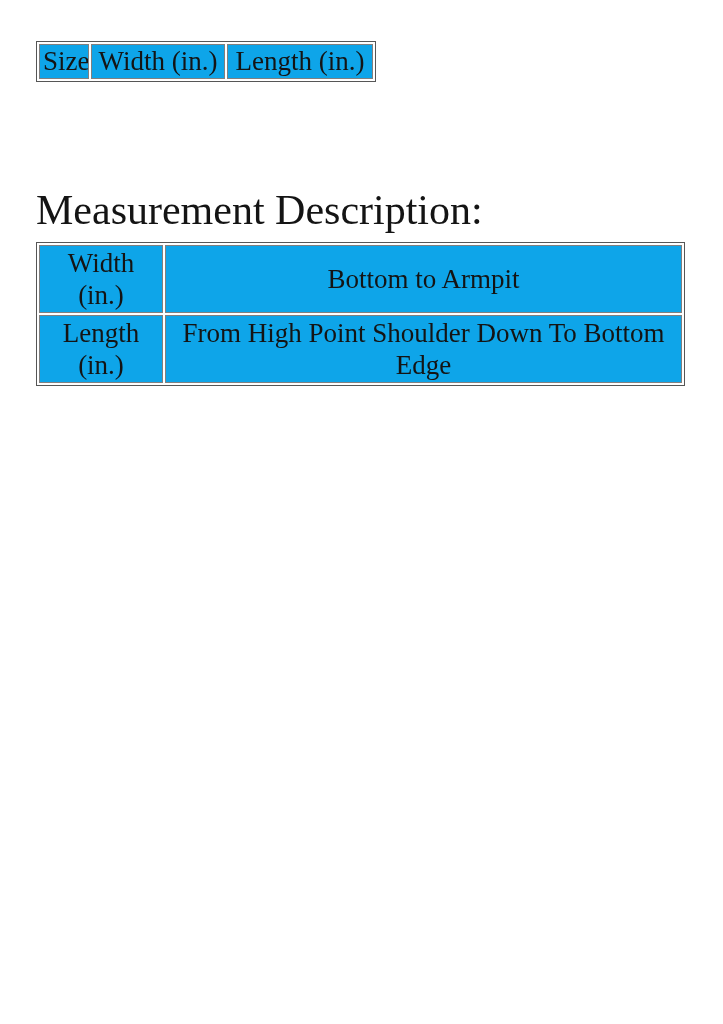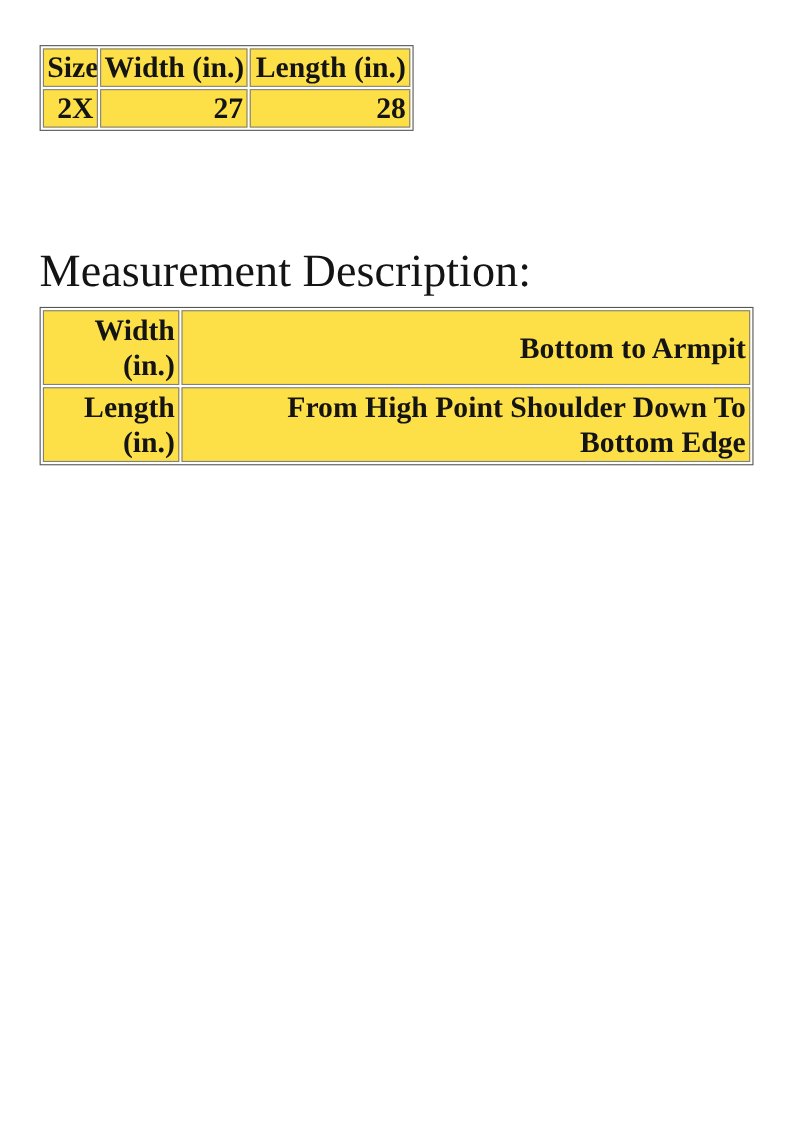--- a/index.html
+++ b/index.html
@@ -29,28 +29,28 @@
   }
   table.meas {
     border-collapse: separate;
     border-spacing: 2px;
     border: 1px solid #565656;
     table-layout: fixed;
     background: #ffffff;
   }
   table.meas td, table.meas th {
     border: 1px solid #808080;
-    font-weight: 700;
-    text-align: right;
+    font-weight: 400;
+    text-align: center;
     vertical-align: middle;
     font-size: 27px;
     line-height: 31px;
     padding: 1px 3px;
     overflow: hidden;
-    background: #fde047;
+    background: #0ea5e9;
   }
   
   table.t1 {
     width: 340px;
     margin-top: 7px;
   }
   table.t1 td, table.t1 th {
     height: 31px;
     white-space: nowrap;
   }
@@ -80,25 +80,20 @@
       <col style="width:146px">
     </colgroup>
     <thead>
       <tr>
         <th>Size</th>
         <th>Width (in.)</th>
         <th>Length (in.)</th>
       </tr>
     </thead>
     <tbody>
-      <tr>
-        <td>2X</td>
-        <td>27</td>
-        <td>28</td>
-      </tr>
     </tbody>
   </table>
 
   <h1 class="doc-title title-2">Measurement Description:</h1>
 
   <table class="meas t2">
     <colgroup>
       <col style="width:124px">
       <col style="width:517px">
     </colgroup>

